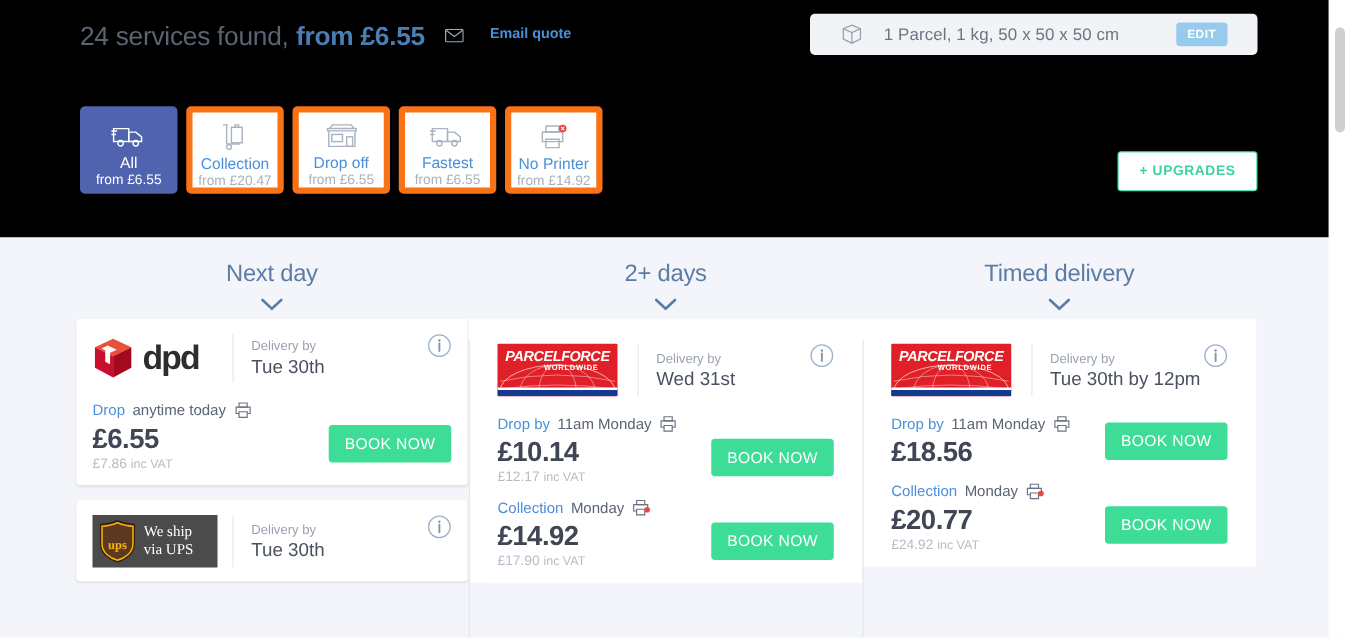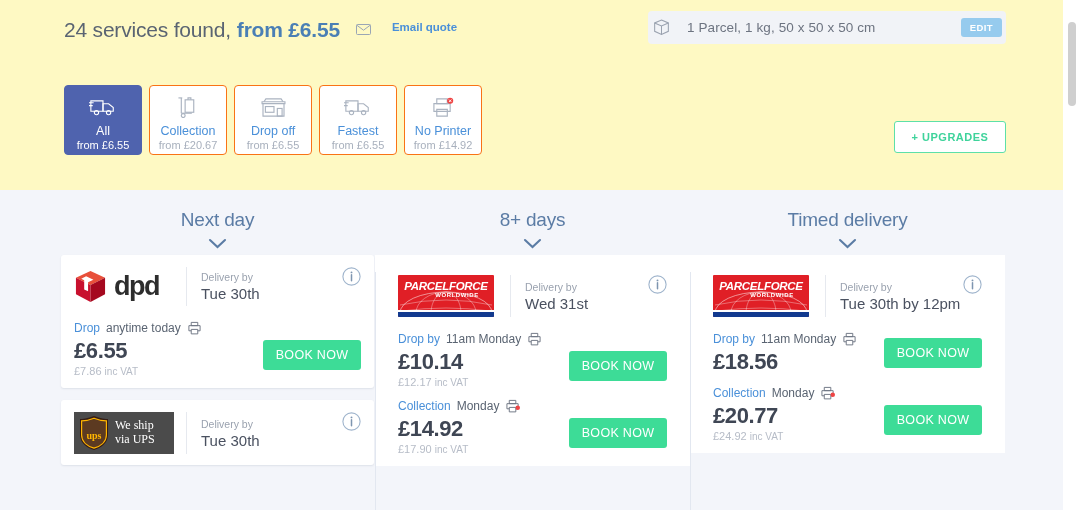--- a/index.html
+++ b/index.html
@@ -7,21 +7,21 @@
   body {
     font-family: "Liberation Sans", sans-serif;
     background: #ffffff;
     color: #4a5568;
     position: relative;
   }
 
   
   .header-area {
     position: absolute; left: 0; top: 0; width: 1063px; height: 190px;
-    background: #fef9c3;
+    background: #000000;
   }
 
   .title-row {
     position: absolute; left: 64px; top: 18px;
     display: flex; align-items: baseline; gap: 0;
   }
   .title-plain {
     font-size: 21px; color: #5a6472; font-weight: 400; letter-spacing: -0.2px;
   }
   .title-accent {
@@ -33,41 +33,41 @@
     margin-left: 16px; cursor: pointer; position: relative; top: -2px;
   }
   .env-icon { width: 15px; height: 11px; display: block; }
   .email-quote-label { font-size: 11.5px; color: #4a90d9; font-weight: 600; }
 
   
   .parcel-bar {
     position: absolute; left: 648px; top: 11px;
     width: 358px; height: 33px;
     background: #f1f3f7; border-radius: 4px;
-    display: flex; align-items: center; padding: 0 4px;
+    display: flex; align-items: center; padding: 0 24px;
   }
   .parcel-icon { width: 19px; height: 19px; flex: none; }
   .parcel-text {
     font-size: 13.5px; color: #6d7481; margin-left: 16px; flex: 1;
     letter-spacing: 0.1px;
   }
   .edit-btn {
     background: #96cbee; color: #ffffff; font-size: 9.5px; font-weight: 700;
     letter-spacing: 0.4px; border: none; border-radius: 3px;
     padding: 4px 9px; cursor: pointer;
   }
 
   
   .tabs {
     position: absolute; left: 64px; top: 85px;
     display: flex; gap: 7px;
   }
   .tab {
     width: 78px; height: 70px; border-radius: 4px;
-    border: 1px solid #f97316; background: #ffffff;
+    border: 5px solid #f97316; background: #ffffff;
     display: flex; flex-direction: column; align-items: center;
     justify-content: flex-start; padding-top: 8px; cursor: pointer;
   }
   .tab.active { background: #4f63ae; border-color: #4f63ae; }
   .tab-icon { height: 26px; display: flex; align-items: center; justify-content: center; }
   .tab-icon svg { display: block; }
   .tab-label { font-size: 12.5px; color: #4a90d9; margin-top: 4px; }
   .tab-sub { font-size: 11px; color: #a8b0bd; margin-top: 1px; }
   .tab.active .tab-label, .tab.active .tab-sub { color: #ffffff; }
 
@@ -253,21 +253,21 @@
         <svg width="24" height="22" viewBox="0 0 24 23">
             <path d="M5 2 v16" stroke="#aab3c0" stroke-width="1.2" fill="none"></path>
             <path d="M5 18 h11" stroke="#aab3c0" stroke-width="1.2" fill="none"></path>
             <rect x="9" y="4" width="9" height="13" fill="none" stroke="#aab3c0" stroke-width="1.2"></rect>
             <path d="M12 4 v-2 h3 v2" fill="none" stroke="#aab3c0" stroke-width="1.2"></path>
             <circle cx="7" cy="20.5" r="2" fill="none" stroke="#aab3c0" stroke-width="1.2"></circle>
             <path d="M2 2 h4" stroke="#aab3c0" stroke-width="1.2"></path>
           </svg>
       </span>
       <span class="tab-label">Collection</span>
-      <span class="tab-sub">from £20.67</span>
+      <span class="tab-sub">from £20.47</span>
     </div>
 
     <div class="tab">
       <span class="tab-icon">
         <svg width="27" height="21" viewBox="0 0 28 22">
             <path d="M2 5 h24 v2 h-24 z" fill="none" stroke="#aab3c0" stroke-width="1.2"></path>
             <path d="M3 7 v13 h22 v-13" fill="none" stroke="#aab3c0" stroke-width="1.2"></path>
             <rect x="5.5" y="10" width="9" height="6" fill="none" stroke="#aab3c0" stroke-width="1.2"></rect>
             <rect x="18" y="12" width="5" height="8" fill="none" stroke="#aab3c0" stroke-width="1.2"></rect>
             <path d="M4 5 l2-3 h16 l2 3" fill="none" stroke="#aab3c0" stroke-width="1.2"></path>
@@ -397,21 +397,21 @@
                 </svg>
             </span>
           </div>
         </div>
 
       </div>
     </div>
 
     <div class="column">
       <div class="col-head">
-        <div class="col-title">8+ days</div>
+        <div class="col-title">2+ days</div>
         <div class="col-chevron">
           <svg width="19" height="11" viewBox="0 0 19 11">
               <path d="M2 2 L9.5 9 L17 2" fill="none" stroke="#5b7ca5" stroke-width="2.1" stroke-linecap="round"></path>
             </svg>
         </div>
       </div>
       <div class="col-body panel">
         <div class="card">
           <div class="card-top">
             <div class="logo-wrap">

